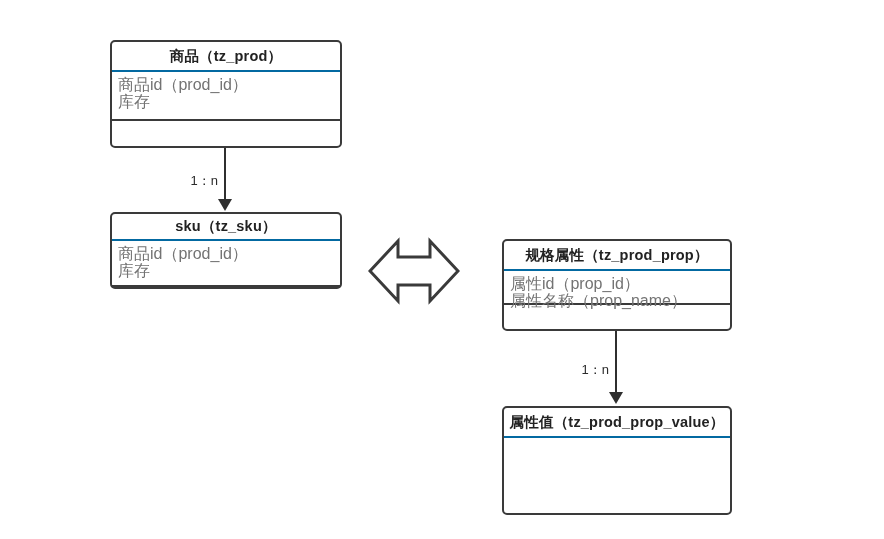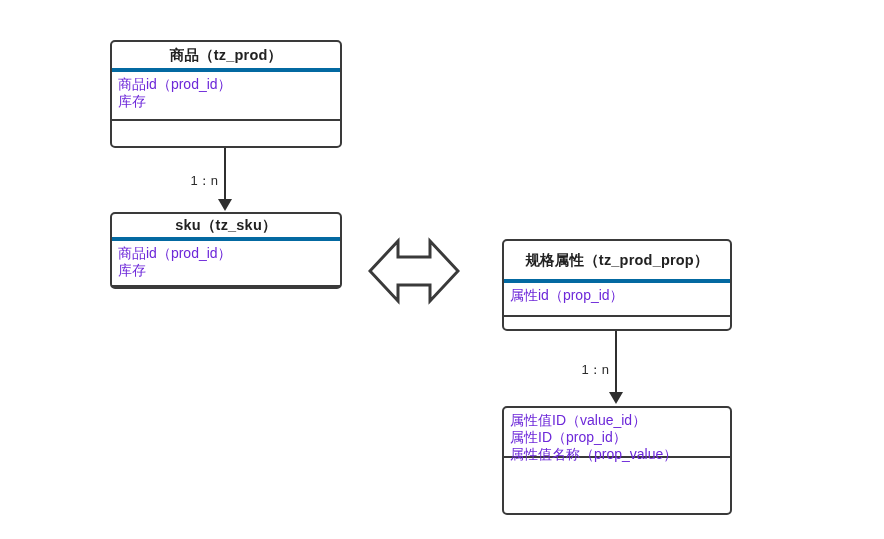--- a/index.html
+++ b/index.html
@@ -29,40 +29,40 @@
     display: flex;
     flex-direction: column;
   }
   .entity-title {
     box-sizing: border-box;
     width: 100%;
     text-align: center;
     font-weight: bold;
     font-size: 14.5px;
     color: #222222;
-    border-bottom: 4px solid #0369a1;
+    border-bottom: 2px solid #0369a1;
     display: flex;
     align-items: center;
     justify-content: center;
     letter-spacing: 0.2px;
     white-space: nowrap;
   }
   .entity-attrs {
     box-sizing: border-box;
     width: 100%;
     border-bottom: 2px solid #3a3a3a;
     padding: 4px 0 5px 6px;
     display: flex;
     flex-direction: column;
     justify-content: flex-start;
   }
   .attr-row {
-    font-size: 14px;
+    font-size: 16px;
     line-height: 17px;
-    color: #6d28d9;
+    color: #737373;
     white-space: nowrap;
   }
   .entity-footer {
     box-sizing: border-box;
     width: 100%;
     flex: 1 1 auto;
   }
 
   
   .connector {
@@ -124,35 +124,32 @@
     <div class="entity-footer"></div>
   </div>
 
   <div class="double-arrow" style="left:368px; top:237px; width:92px; height:68px;">
     <svg width="92" height="68" viewBox="0 0 92 68" xmlns="http://www.w3.org/2000/svg">
       <polygon points="2,34 30,4 30,20 62,20 62,4 90,34 62,64 62,48 30,48 30,64" fill="#ffffff" stroke="#3a3a3a" stroke-width="3" stroke-linejoin="miter"></polygon>
     </svg>
   </div>
 
   <div class="entity" style="left:502px; top:239px; width:230px; height:92px;">
-    <div class="entity-title" style="height:42px;">规格属性（tz_prod_prop）</div>
+    <div class="entity-title" style="height:30px;">规格属性（tz_prod_prop）</div>
     <div class="entity-attrs" style="height:34px;">
       <div class="attr-row">属性id（prop_id）</div>
+      <div class="attr-row">属性名称（prop_name）</div>
     </div>
     <div class="entity-footer"></div>
   </div>
 
   <div class="connector" style="left:0; top:0; width:884px; height:539px; pointer-events:none;">
     <div class="conn-line" style="left:615px; top:331px; height:62px;"></div>
     <div class="conn-arrow" style="left:609px; top:392px;"></div>
     <div class="conn-label" style="left:562px; top:361px; width:47px;">1：n</div>
   </div>
 
   <div class="entity" style="left:502px; top:406px; width:230px; height:109px;">
-    <div class="entity-attrs" style="height:50px;">
-      <div class="attr-row">属性值ID（value_id）</div>
-      <div class="attr-row">属性ID（prop_id）</div>
-      <div class="attr-row">属性值名称（prop_value）</div>
-    </div>
+    <div class="entity-title" style="height:30px;">属性值（tz_prod_prop_value）</div>
     <div class="entity-footer"></div>
   </div>
 
 </div>
 
 </body></html>

